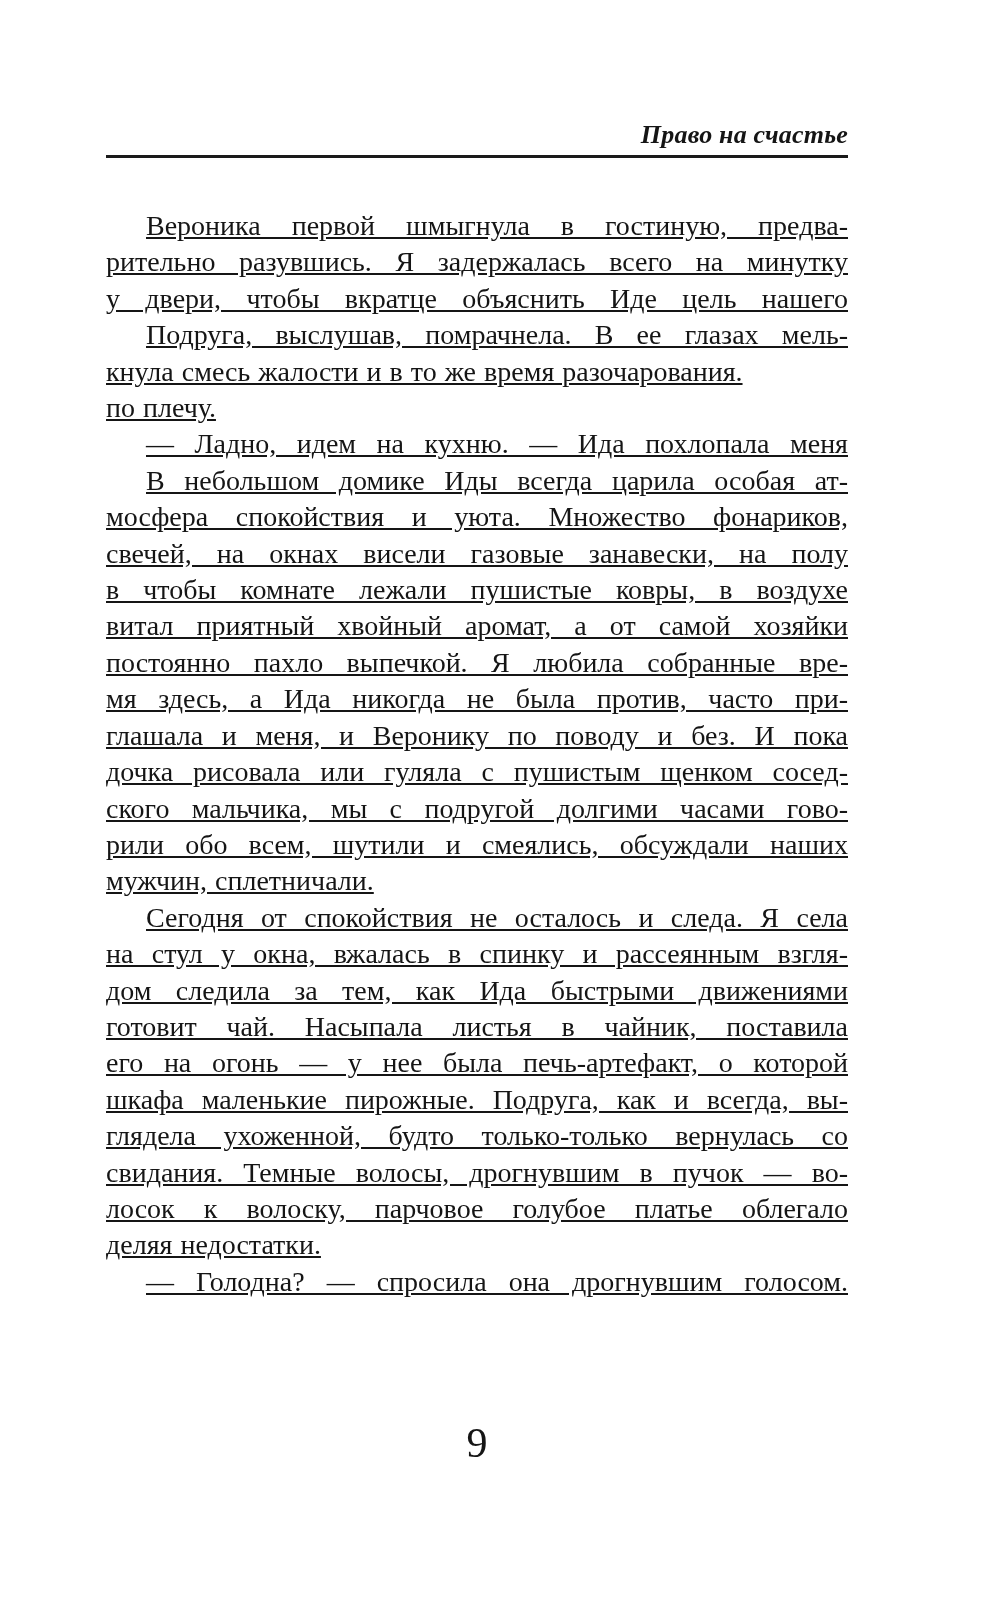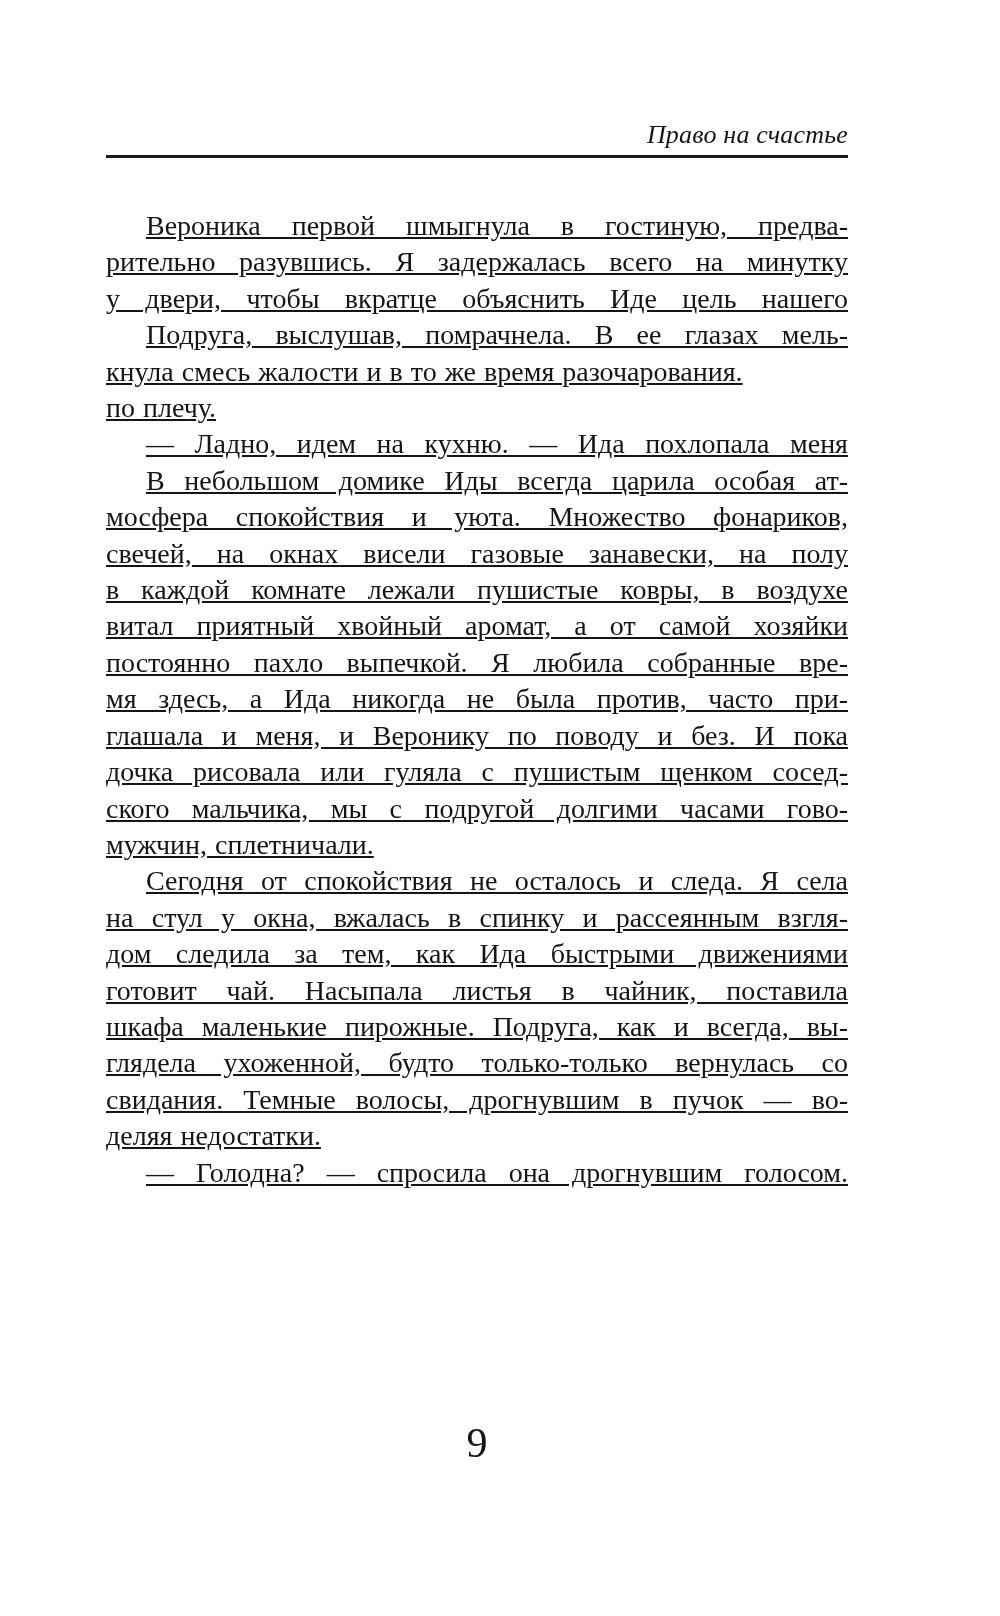--- a/index.html
+++ b/index.html
@@ -18,21 +18,21 @@
   }
   .running-head-wrap {
     position: absolute;
     left: 106px;
     width: 742px;
     top: 121px;
   }
   .running-head {
     font-size: 26px;
     line-height: 28px;
-    font-weight: normal;
+    font-weight: bold;
     font-style: italic;
     text-align: right;
     letter-spacing: 0.2px;
   }
   .header-rule {
     height: 3px;
     background: #1a1a1a;
     margin-top: 6px;
   }
   .body-text {
@@ -79,34 +79,37 @@
       <div class="line first">Вероника первой шмыгнула в гостиную, предва-</div>
       <div class="line">рительно разувшись. Я задержалась всего на минутку</div>
       <div class="line">у двери, чтобы вкратце объяснить Иде цель нашего</div>
       <div class="line first">Подруга, выслушав, помрачнела. В ее глазах мель-</div>
       <div class="line end">кнула смесь жалости и в то же время разочарования.</div>
       <div class="line end">по плечу.</div>
       <div class="line first">— Ладно, идем на кухню. — Ида похлопала меня</div>
       <div class="line first">В небольшом домике Иды всегда царила особая ат-</div>
       <div class="line">мосфера спокойствия и уюта. Множество фонариков,</div>
       <div class="line">свечей, на окнах висели газовые занавески, на полу</div>
-      <div class="line">в каждой комнате лежали пушистые ковры, в воздухе</div>
+      <div class="line">в чтобы комнате лежали пушистые ковры, в воздухе</div>
       <div class="line">витал приятный хвойный аромат, а от самой хозяйки</div>
       <div class="line">постоянно пахло выпечкой. Я любила собранные вре-</div>
       <div class="line">мя здесь, а Ида никогда не была против, часто при-</div>
       <div class="line">глашала и меня, и Веронику по поводу и без. И пока</div>
       <div class="line">дочка рисовала или гуляла с пушистым щенком сосед-</div>
       <div class="line">ского мальчика, мы с подругой долгими часами гово-</div>
+      <div class="line">рили обо всем, шутили и смеялись, обсуждали наших</div>
       <div class="line end">мужчин, сплетничали.</div>
       <div class="line first">Сегодня от спокойствия не осталось и следа. Я села</div>
       <div class="line">на стул у окна, вжалась в спинку и рассеянным взгля-</div>
       <div class="line">дом следила за тем, как Ида быстрыми движениями</div>
       <div class="line">готовит чай. Насыпала листья в чайник, поставила</div>
+      <div class="line">его на огонь — у нее была печь-артефакт, о которой</div>
       <div class="line">шкафа маленькие пирожные. Подруга, как и всегда, вы-</div>
       <div class="line">глядела ухоженной, будто только-только вернулась со</div>
       <div class="line">свидания. Темные волосы, дрогнувшим в пучок — во-</div>
+      <div class="line">лосок к волоску, парчовое голубое платье облегало</div>
       <div class="line end">деляя недостатки.</div>
       <div class="line first">— Голодна? — спросила она дрогнувшим голосом.</div>
     </div>
 
   <div class="folio">9</div>
 
 </div>
 
 </body></html>

